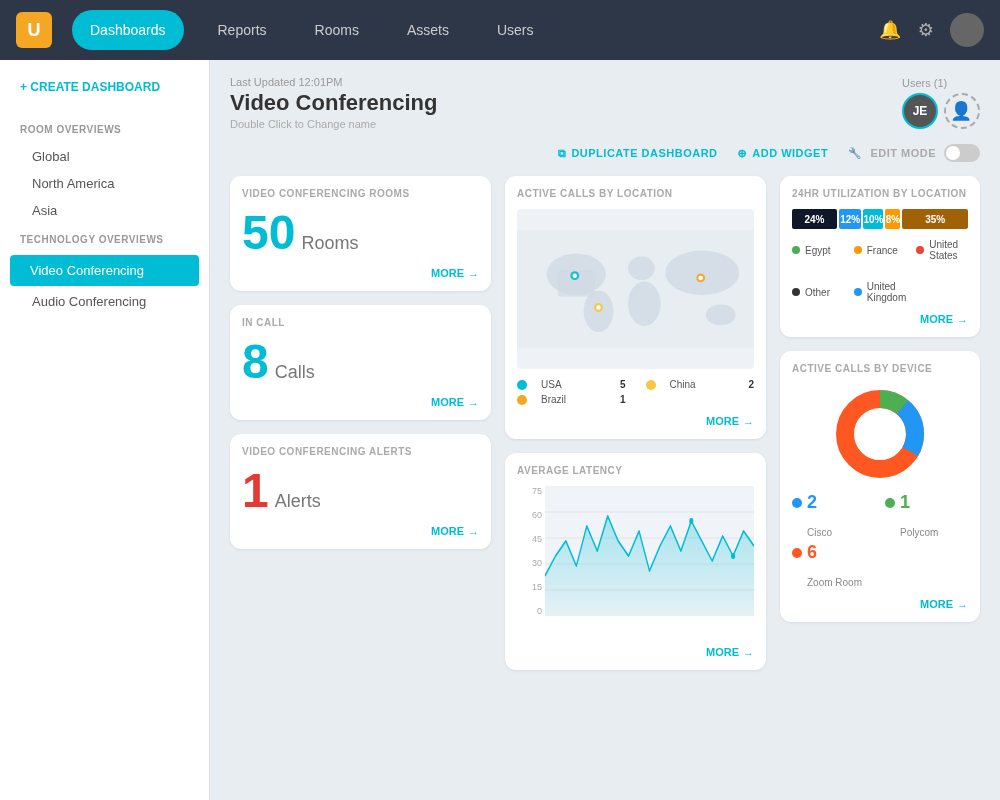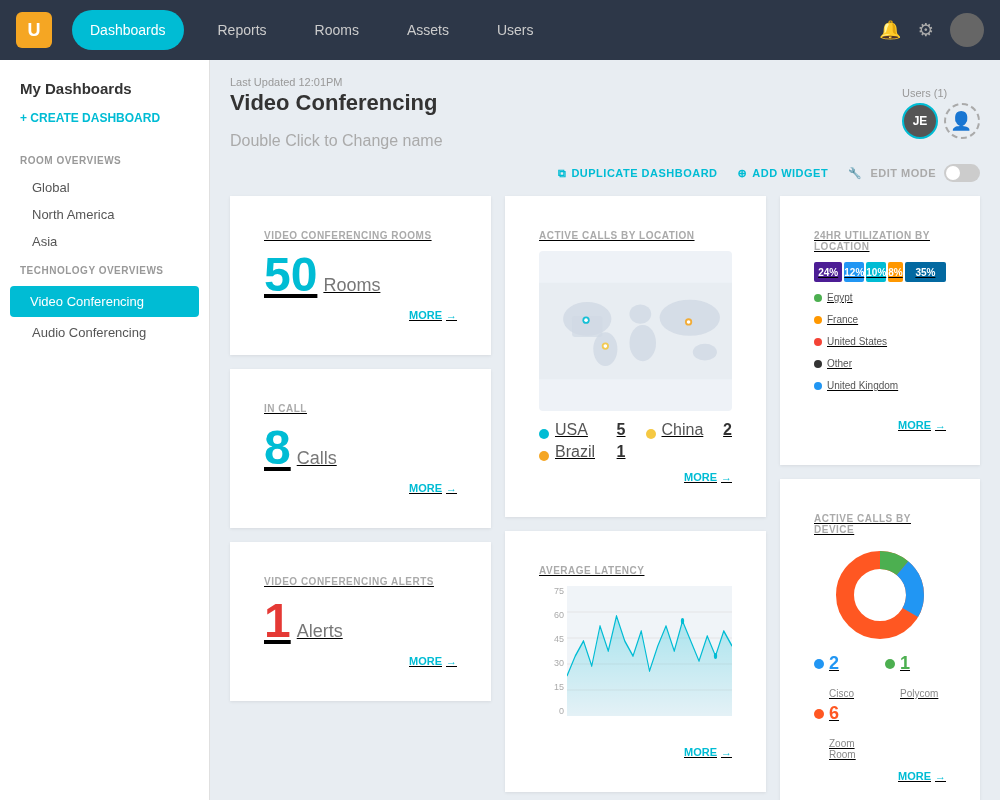--- a/index.html
+++ b/index.html
@@ -120,23 +120,23 @@
       font-size: 11px;
       color: #999;
       margin-bottom: 2px;
     }
     .dash-title {
       font-size: 22px;
       font-weight: 700;
       color: #333;
     }
     .dash-subtitle {
-      font-size: 16px;
+      font-size: 11px;
       color: #aaa;
-      margin-top: 16px;
+      margin-top: 2px;
     }
     .dash-users {
       display: flex;
       align-items: center;
       gap: 8px;
     }
     .users-label { font-size: 11px; color: #999; }
     .user-avatar {
       width: 36px; height: 36px; border-radius: 50%;
       background: #555; display: flex; align-items: center;
@@ -189,24 +189,23 @@
       position: absolute;
       left: 2px; top: 2px;
       width: 14px; height: 14px;
       background: white;
       border-radius: 50%;
     }
 
     
     .widget-card {
       background: white;
-      border-radius: 0;
-      padding: 34px;
+      border-radius: 11px;
+      padding: 12px;
       box-shadow: 0 1px 3px rgba(0,0,0,0.08);
-      text-decoration: underline;
     }
     .widget-label {
       font-size: 10px;
       font-weight: 700;
       color: #aaa;
       letter-spacing: 0.5px;
       margin-bottom: 10px;
     }
     .widget-big-number {
       font-size: 48px;
@@ -252,22 +251,22 @@
 
     .call-stats {
       display: grid;
       grid-template-columns: 1fr 1fr;
       gap: 4px 20px;
       margin-bottom: 8px;
     }
     .call-stat-item {
       display: flex;
       align-items: flex-end;
-      gap: 6px;
-      font-size: 16px;
+      gap: 14px;
+      font-size: 10px;
       color: #555;
     }
     .dot {
       width: 10px; height: 10px; border-radius: 50%;
       flex-shrink: 0;
     }
     .stat-value { color: #333; font-weight: 600; margin-left: auto; }
 
     
     .chart-container {
@@ -323,23 +322,23 @@
       display: flex;
       align-items: center;
       justify-content: center;
       font-size: 10px;
       font-weight: 700;
       color: white;
       border-radius: 2px;
     }
     .legend-grid {
       display: grid;
-      grid-template-columns: 1fr;
-      gap: 11px 10px;
-      margin-bottom: 28px;
+      grid-template-columns: 1fr 1fr 1fr;
+      gap: 20px 10px;
+      margin-bottom: 10px;
     }
     .legend-item {
       display: flex;
       align-items: center;
       gap: 5px;
       font-size: 10px;
       color: #555;
     }
     .legend-dot {
       width: 8px; height: 8px; border-radius: 50%;
@@ -397,21 +396,20 @@
   <div class="nav-icons">
     <div class="nav-icon">🔔</div>
     <div class="nav-icon">⚙</div>
     <div class="nav-avatar"></div>
   </div>
 </nav>
 
 <div class="main-layout">
 
   <aside class="sidebar">
-    <div class="sidebar-title">My Dashboards</div>
     <div class="create-dashboard">+ CREATE DASHBOARD</div>
 
     <div class="section-label">ROOM OVERVIEWS</div>
     <div class="sidebar-item">Global</div>
     <div class="sidebar-item">North America</div>
     <div class="sidebar-item">Asia</div>
 
     <div class="section-label">TECHNOLOGY OVERVIEWS</div>
     <div class="sidebar-item-active">Video Conferencing</div>
     <div class="sidebar-item">Audio Conferencing</div>
@@ -590,25 +588,25 @@
             <span>→</span>
           </div>
         </div>
       </div>
 
       <div class="right-col">
 
         <div class="widget-card">
           <div class="widget-label">24HR UTILIZATION BY LOCATION</div>
           <div class="util-bars">
-            <div class="util-bar" style="background:#4c1d95;flex:24">24%</div>
+            <div class="util-bar" style="background:#0f172a;flex:24">24%</div>
             <div class="util-bar" style="background:#2196f3;flex:12">12%</div>
             <div class="util-bar" style="background:#00bcd4;flex:10">10%</div>
             <div class="util-bar" style="background:#ff9800;flex:8">8%</div>
-            <div class="util-bar" style="background:#0369a1;flex:35">35%</div>
+            <div class="util-bar" style="background:#a16207;flex:35">35%</div>
           </div>
           <div class="legend-grid">
             <div class="legend-item">
               <div class="legend-dot" style="background:#4caf50"></div>
               <span>Egypt</span>
             </div>
             <div class="legend-item">
               <div class="legend-dot" style="background:#ff9800"></div>
               <span>France</span>
             </div>

